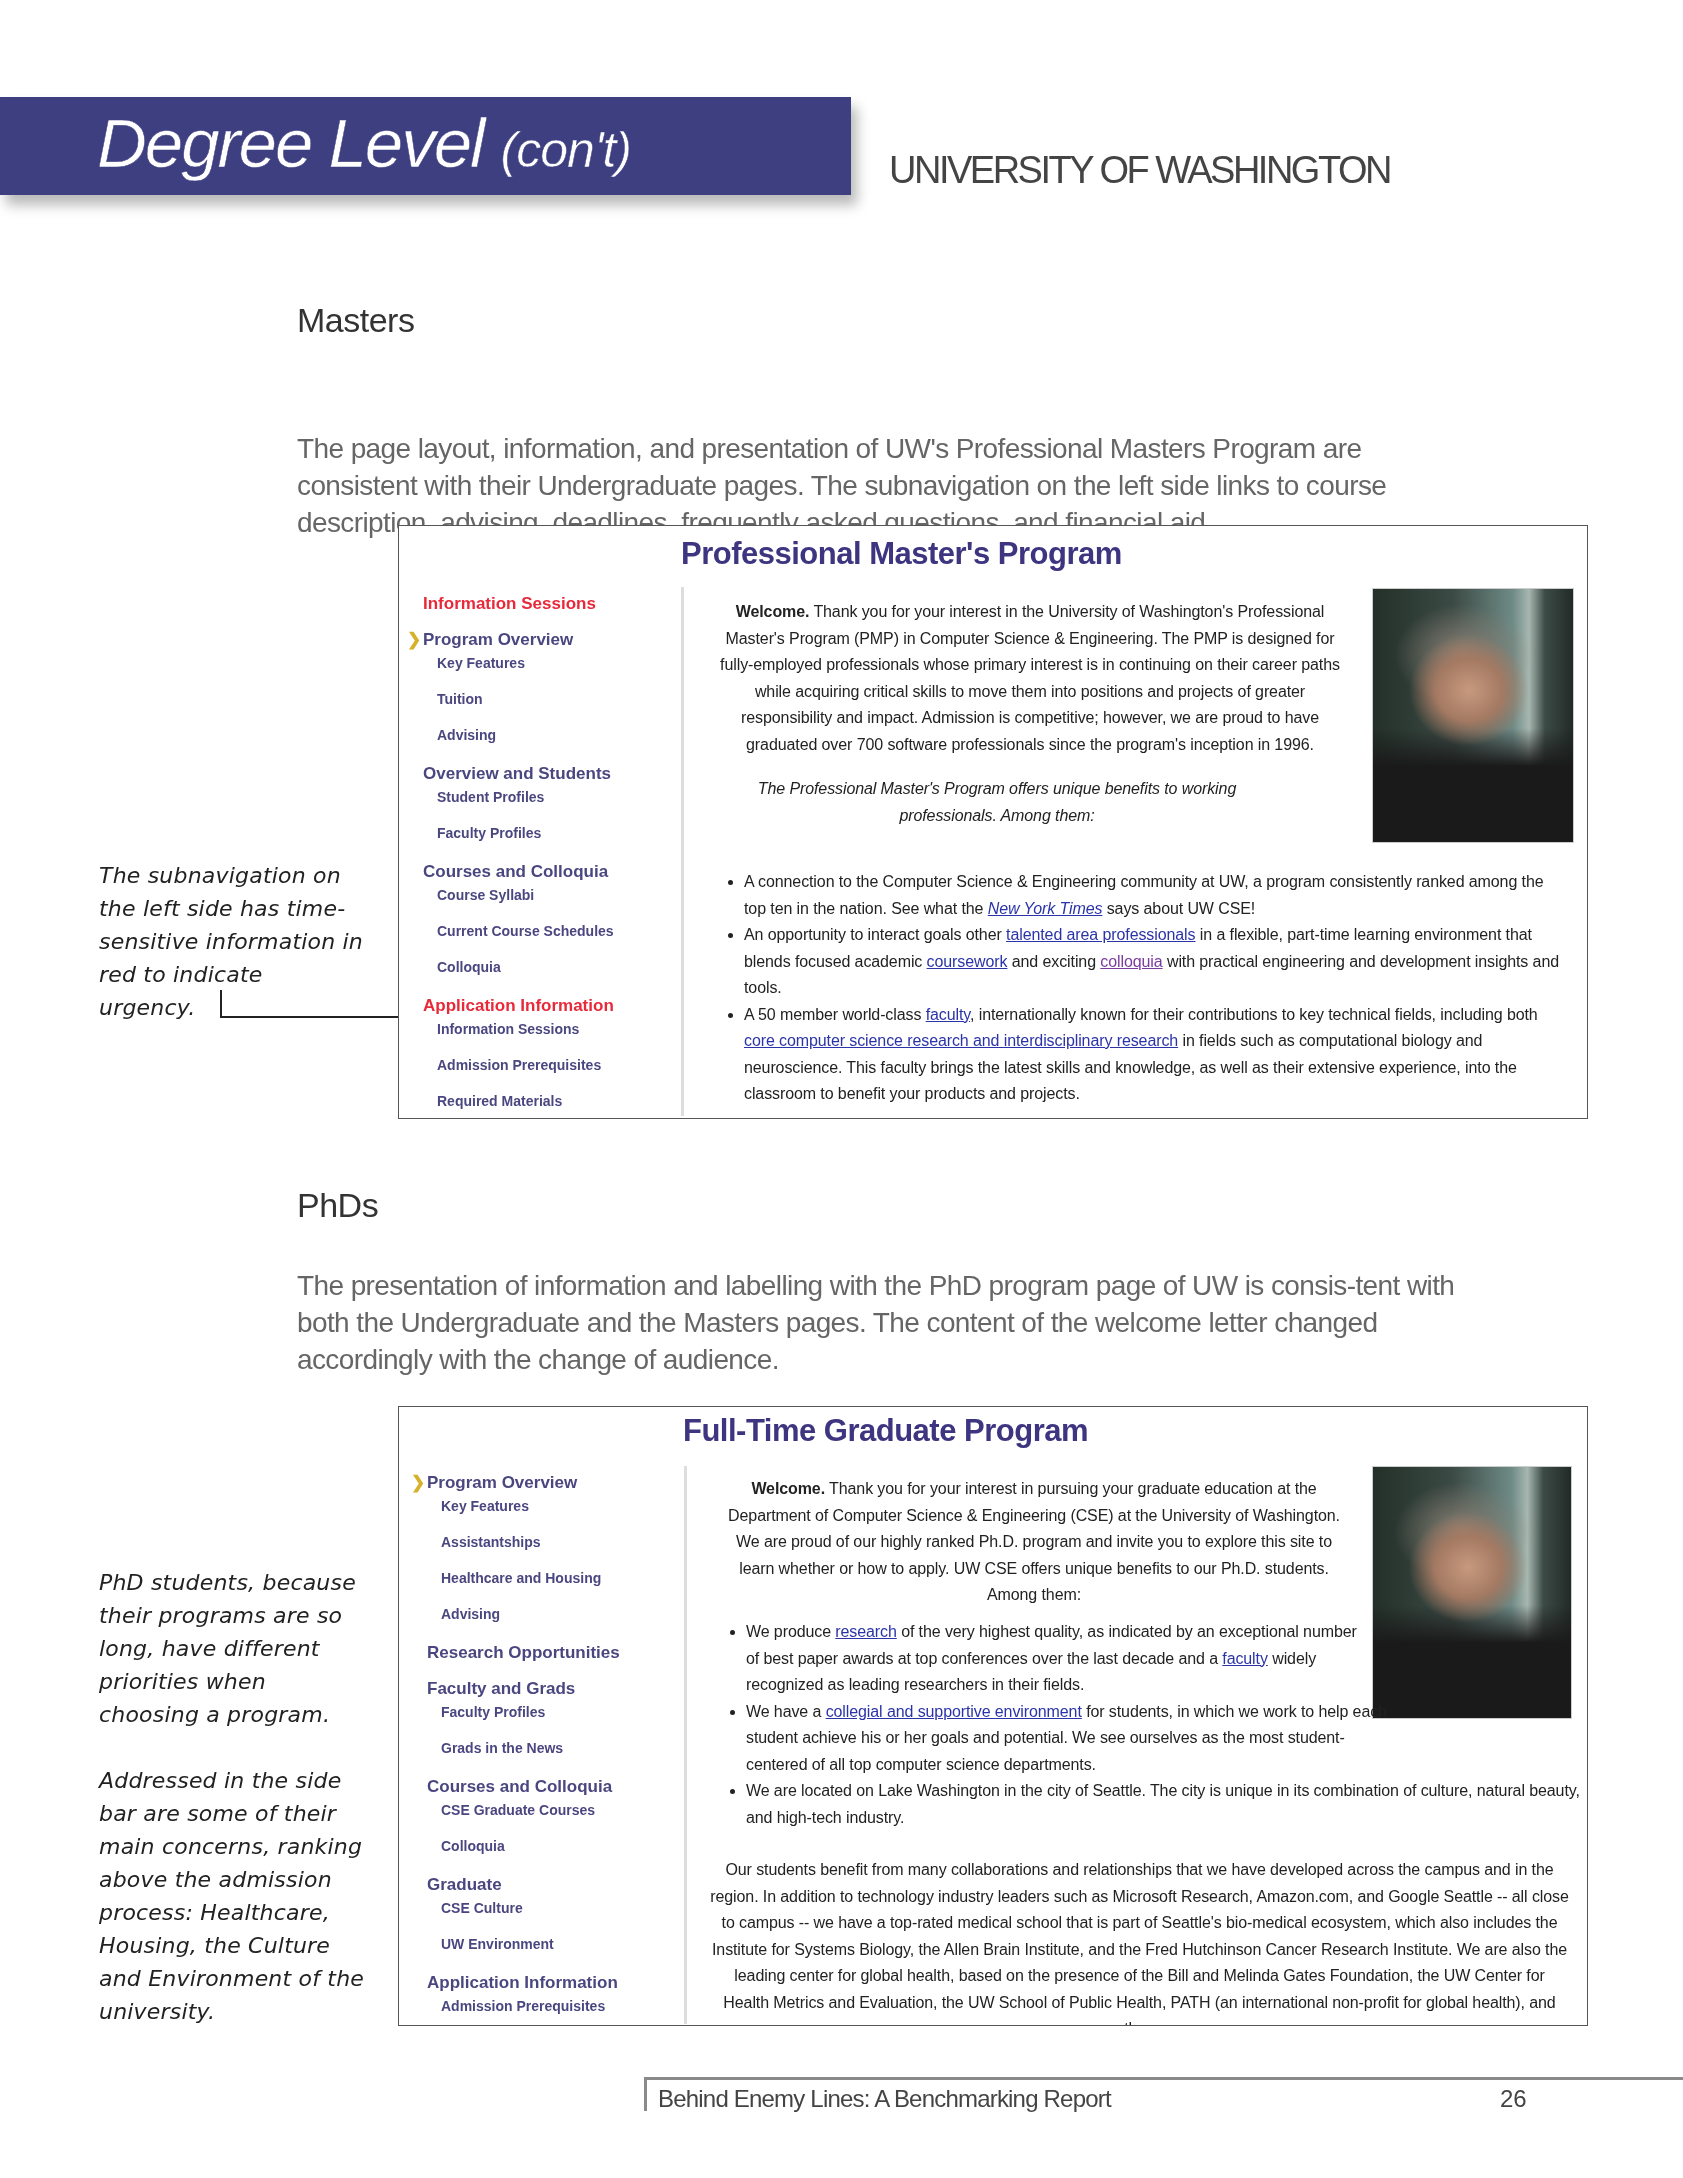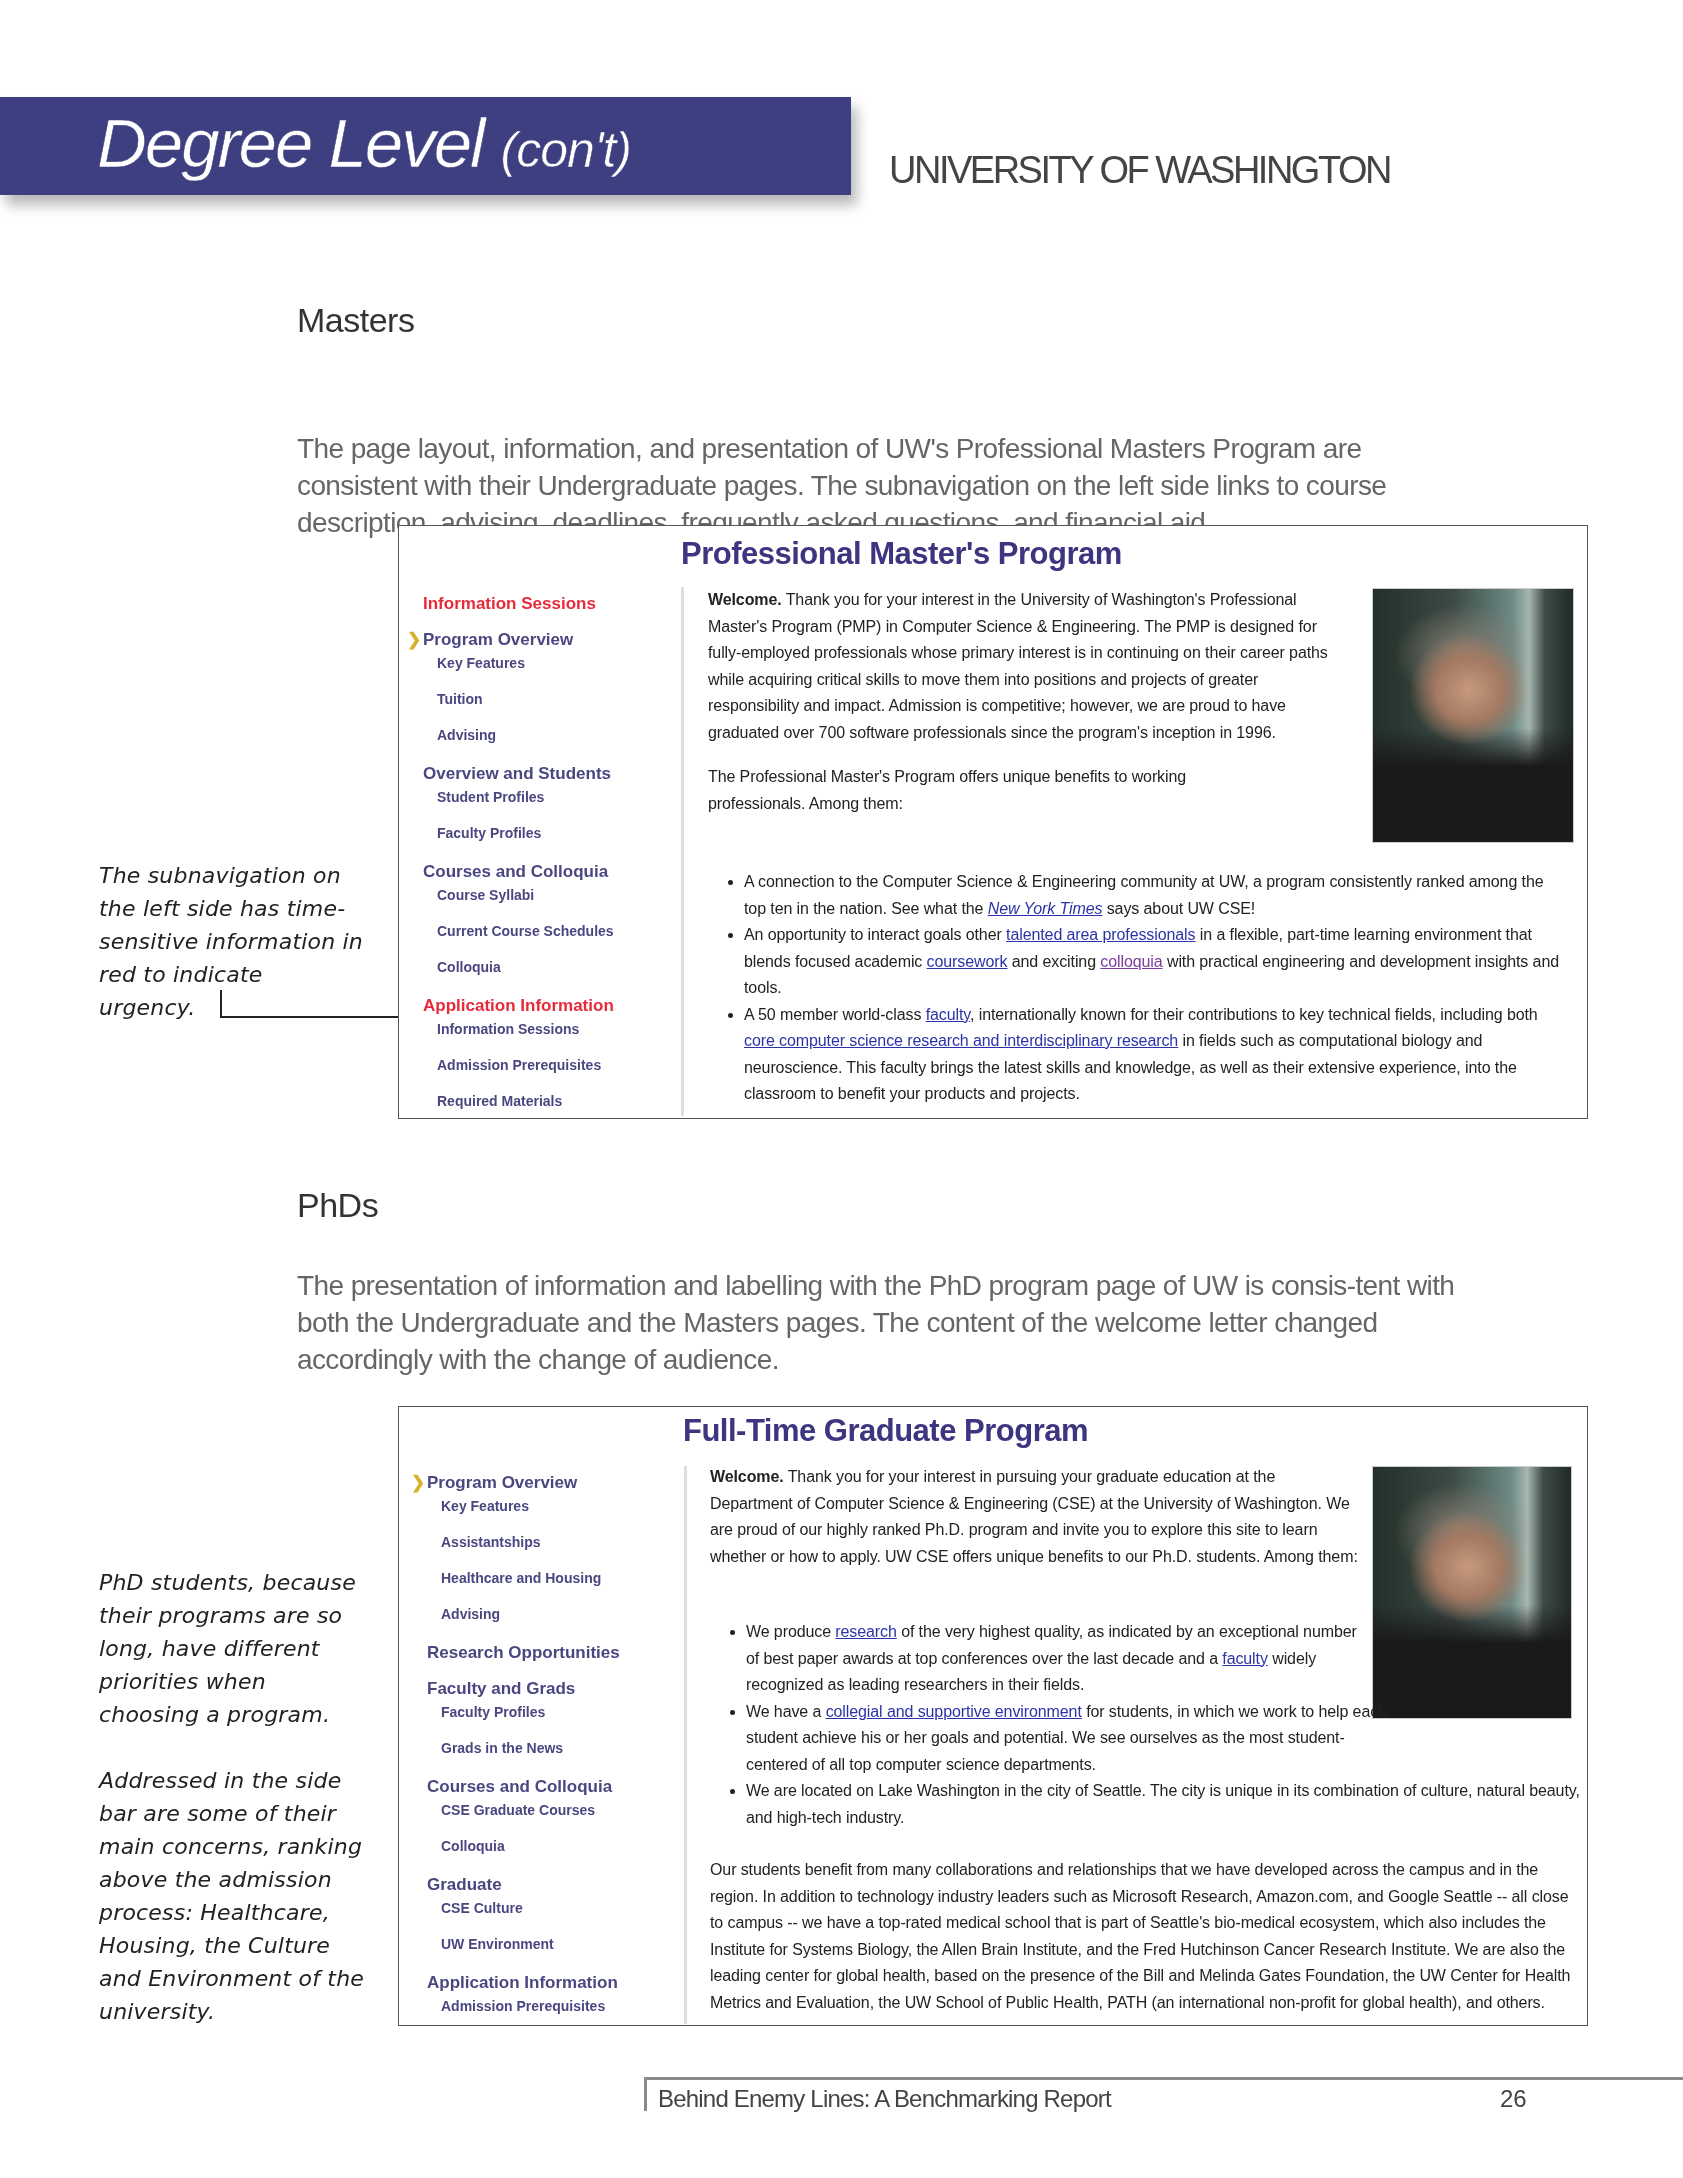--- a/index.html
+++ b/index.html
@@ -30,21 +30,21 @@
   .nav .s { font-size:14px; display:block; padding-left:14px; white-space:nowrap; }
   .nav .red { color:#e8293a; }
   .nav .arrow { position:absolute; left:-16px; color:#d6b12a; font-size:17px; }
   .body-text { position:absolute; font-size:16px; color:#222; line-height:26.5px; letter-spacing:-0.1px; }
   .body-text b { font-weight:bold; }
   .body-text ul { margin:0; padding-left:36px; }
   .body-text li { margin:0; }
   .body-text a { color:#2a33a8; text-decoration:underline; }
   .body-text a.visited { color:#7a3b9e; }
   .body-text i { }
-  .body-text p { margin:0; }
+  .body-text p { margin:12px;text-align:center; }
   .photo { position:absolute; background:
       radial-gradient(ellipse 30% 22% at 48% 40%, #c79a7e 0%, #a57a63 55%, rgba(0,0,0,0) 100%),
       radial-gradient(ellipse 34% 20% at 45% 26%, #8a8175 0%, rgba(0,0,0,0) 100%),
       linear-gradient(180deg, rgba(0,0,0,0) 55%, #1a1a1a 70%),
       linear-gradient(90deg, #233029 0%, #3c4a45 40%, #6f8b86 70%, #a7b7b0 78%, #3d4b47 86%, #212a27 100%);
     border:1px solid #ccc; }
 
   
   .annot { font-style:italic; font-size:22px; color:#222; line-height:33px; font-family:"DejaVu Sans", sans-serif; font-weight:normal; letter-spacing:0.2px; }
   .line { position:absolute; background:#222; }
@@ -89,21 +89,21 @@
     <span class="h red">Application Information</span>
     <span class="s" style="height:36px;">Information Sessions</span>
     <span class="s" style="height:36px;">Admission Prerequisites</span>
     <span class="s" style="height:36px;">Required Materials</span>
   </div>
 
   <div class="photo" style="left:973px; top:62px; width:200px; height:253px;"></div>
 
   <div class="body-text" style="left:309px; top:61px; width:644px;">
     <p><b>Welcome.</b><span> Thank you for your interest in the University of Washington's Professional Master's Program (PMP) in Computer Science &amp; Engineering. The PMP is designed for fully-employed professionals whose primary interest is in continuing on their career paths while acquiring critical skills to move them into positions and projects of greater responsibility and impact. Admission is competitive; however, we are proud to have graduated over 700 software professionals since the program's inception in 1996.</span></p>
-    <p style="margin-top:18px; width:554px;">The Professional Master's Program offers unique benefits to working professionals. Among them:</p>
+    <p style="margin-top:18px; width:554px;font-style:italic;">The Professional Master's Program offers unique benefits to working professionals. Among them:</p>
   </div>
   <div class="body-text" style="left:309px; top:343px; width:861px;">
     <ul>
       <li><span>A connection to the Computer Science &amp; Engineering community at UW, a program consistently ranked among the top ten in the nation. See what the </span><a href="#"><i>New York Times</i></a><span> says about UW CSE!</span></li>
       <li><span>An opportunity to interact goals other </span><a href="#">talented area professionals</a><span> in a flexible, part-time learning environment that blends focused academic </span><a href="#">coursework</a><span> and exciting </span><a href="#" class="visited">colloquia</a><span> with practical engineering and development insights and tools.</span></li>
       <li><span> A 50 member world-class </span><a href="#">faculty</a><span>, internationally known for their contributions to key technical fields, including both </span><a href="#">core computer science research and interdisciplinary research</a><span> in fields such as computational biology and neuroscience. This faculty brings the latest skills and knowledge, as well as their extensive experience, into the classroom to benefit your products and projects.</span></li>
     </ul>
   </div>
 </div>
 

